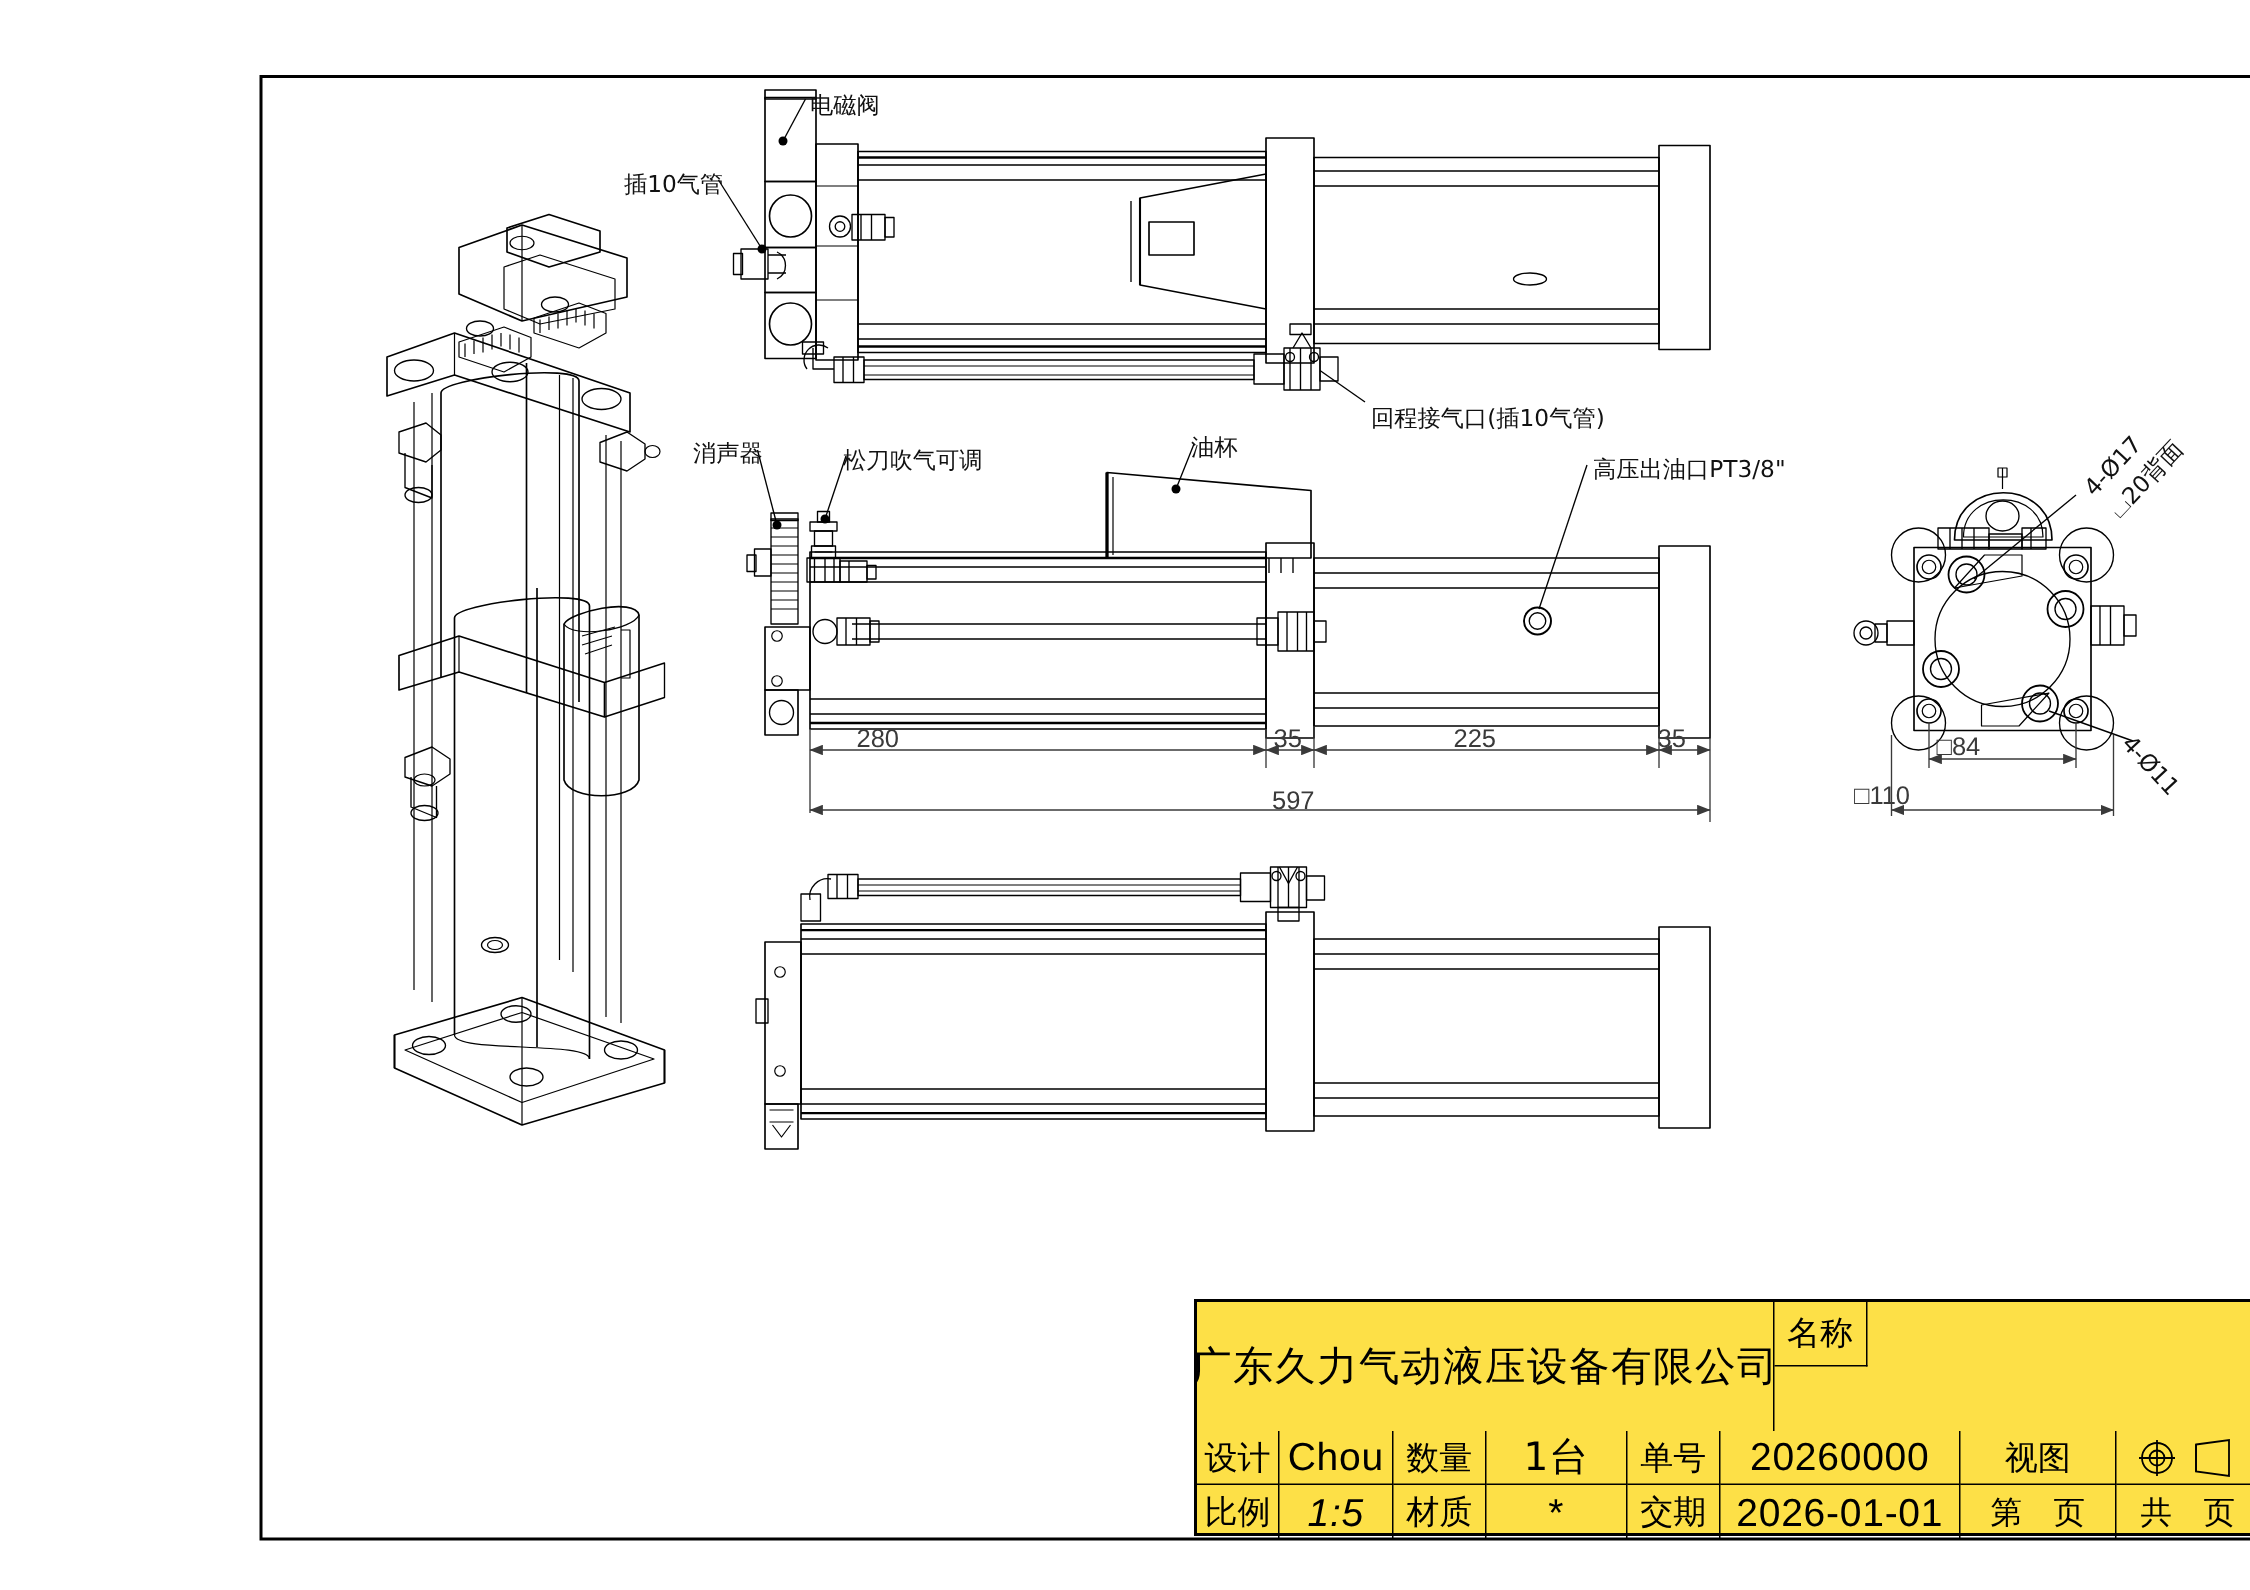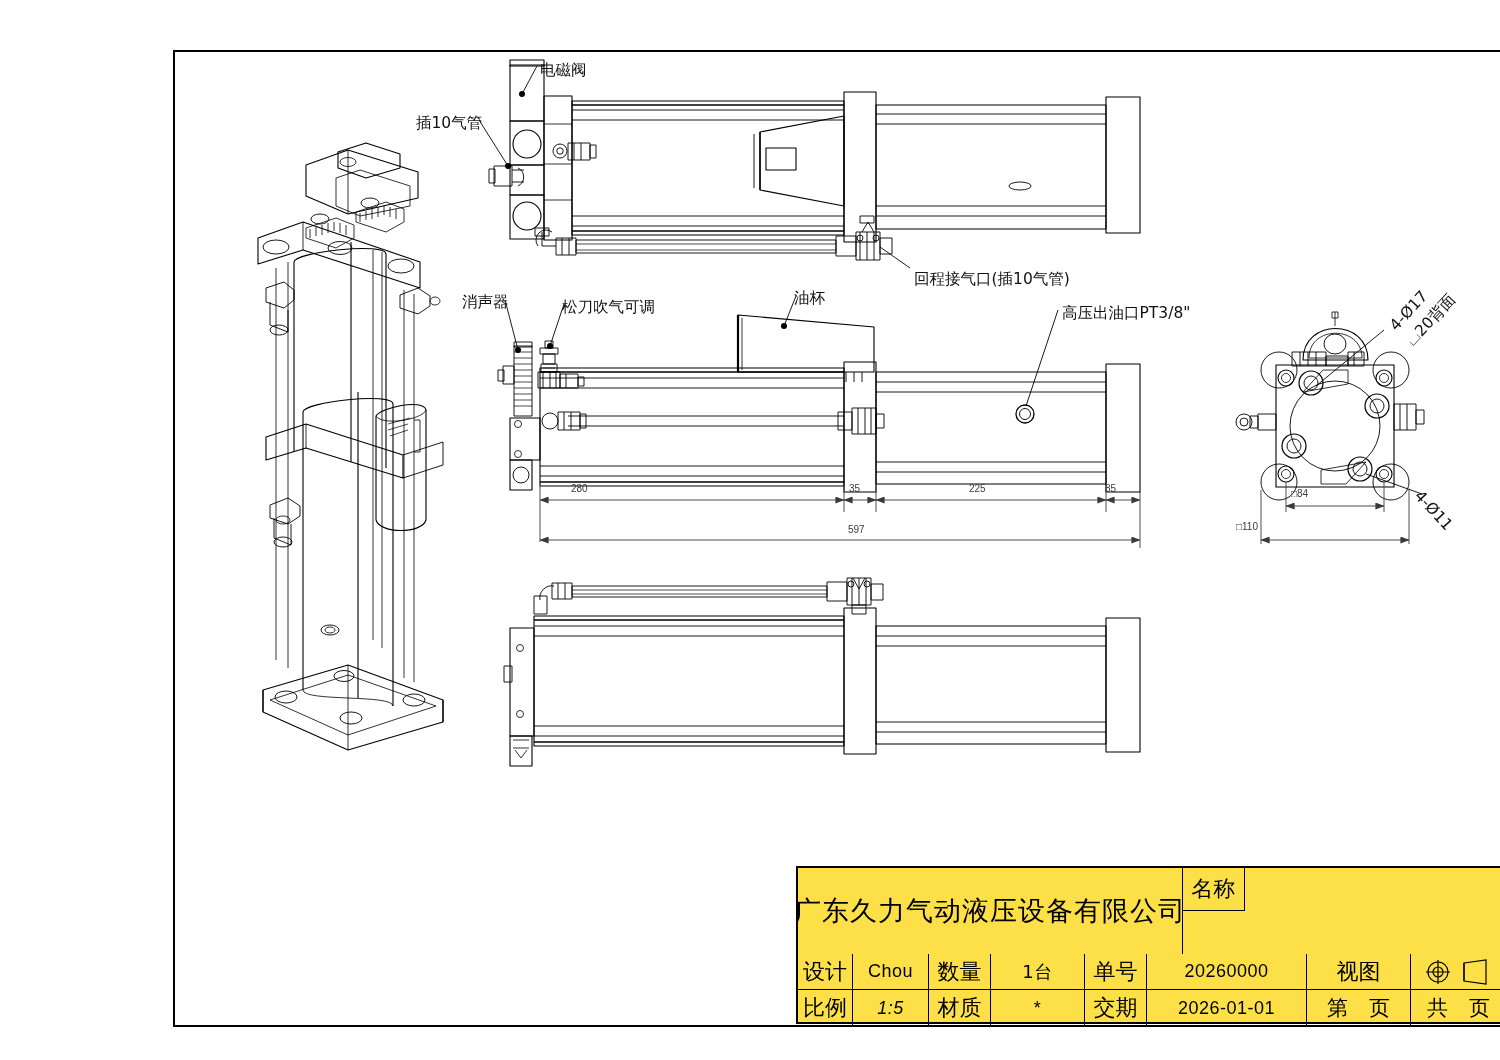--- a/index.html
+++ b/index.html
@@ -20,29 +20,29 @@
       border:2px solid #000;box-sizing:border-box;background:#fde047;}
   .tb .row{display:flex;width:100%;box-sizing:border-box;}
   .tb .cell{box-sizing:border-box;display:flex;align-items:center;
             justify-content:center;border-right:1.6px solid #000;
             border-bottom:1.6px solid #000;overflow:hidden;white-space:nowrap;}
   .tb .cell.last{border-right:none;}
   .tb .row.lastrow .cell{border-bottom:none;}
   .cn{font-family:"DejaVu Sans","Liberation Sans",sans-serif;}
   .t-big-cn{font-size:27px;letter-spacing:1px;}
   .t-lbl{font-size:22px;}
-  .t-val{font-size:18px;letter-spacing:0.5px;}
+  .t-val{font-size:26px;letter-spacing:0.5px;}
   .t-name{font-size:25px;letter-spacing:2px;}
   .t-code{font-size:21px;letter-spacing:0.2px;}
   .t-sm{font-size:21px;}
 
   
   .lbl{position:absolute;white-space:nowrap;font-size:15.5px;
        font-family:"DejaVu Sans","Liberation Sans",sans-serif;color:#111;}
-  .dim{position:absolute;white-space:nowrap;font-size:10px;
+  .dim{position:absolute;white-space:nowrap;font-size:17px;
        font-family:"Liberation Sans",sans-serif;color:#3a3a3a;}
   .rot1{transform:rotate(-47deg);transform-origin:left top;}
   .rot2{transform:rotate(47deg);transform-origin:left top;}
 </style>
 </head>
 <body>
 
 <div id="sheet">
 
   <div class="frame"></div>

